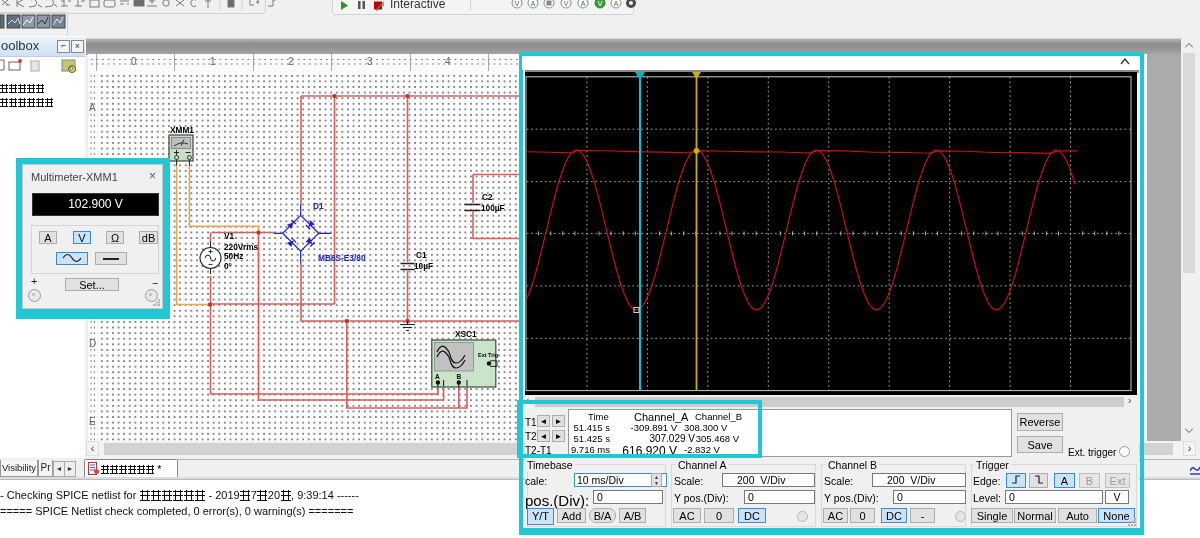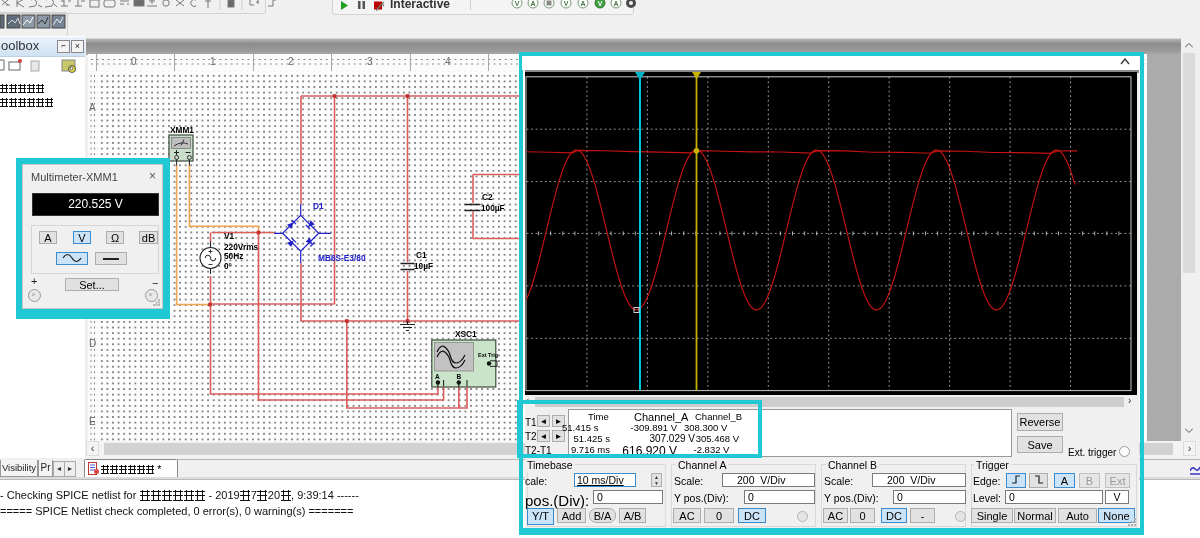--- a/index.html
+++ b/index.html
@@ -15,21 +15,21 @@
  background-image:linear-gradient(#111,#111),linear-gradient(#111,#111),linear-gradient(#111,#111),linear-gradient(#111,#111),linear-gradient(#111,#111);
  background-position:0 1px,0 4px,0 8px,2px 0,6px 0;
  background-size:8.2px 1px,8.2px 1px,8.2px 1px,1px 9px,1px 9px;
  background-repeat:no-repeat;}
 .cjk2{width:10px;height:10.5px;margin:0 0.5px;vertical-align:-1.5px;
  background-position:0 1px,0 4.5px,0 9.5px,2.5px 0,7.5px 0;
  background-size:10px 1px,10px 1px,10px 1px,1px 10.5px,1px 10.5px;}
 </style></head>
 <body>
 
-<div id="toolbars" class="abs" style="left:0;top:0;width:952px;height:36px;background:#f0f0f0;font-weight:bold;">
+<div id="toolbars" class="abs" style="left:0;top:0;width:952px;height:36px;background:#f0f0f0;">
 
  <div class="abs" style="left:-6px;top:-8px;width:270px;height:20px;border:1px solid #d2d2d2;border-radius:3px;"></div>
  <div class="abs" style="left:332px;top:-8px;width:300px;height:21px;border:1px solid #d2d2d2;border-radius:3px;background:#f4f4f4;"></div>
 
  <svg class="abs" style="left:0;top:0;" width="330" height="12" viewBox="0 0 330 12">
   <g fill="none" stroke="#787878" stroke-width="1">
    <path d="M2,0 l6,5 M8,0 l-6,5 M6,5 l4,0"></path>
    <path d="M17,0 l0,7 M17,3 l7,-4 M17,3 l7,4"></path>
    <path d="M31,0 c4,-2 8,2 4,6 l-6,1 M38,5 l4,2"></path>
    <path d="M46,0 c5,-3 10,1 6,6 l-7,1 M54,4 l3,3"></path>
@@ -297,21 +297,21 @@
   <div class="abs" style="left:0;top:9px;font-size:11px;color:#111;">- Checking SPICE netlist for <span class="cjk cjk2"></span><span class="cjk cjk2"></span><span class="cjk cjk2"></span><span class="cjk cjk2"></span><span class="cjk cjk2"></span><span class="cjk cjk2"></span> - 2019<span class="cjk cjk2"></span>7<span class="cjk cjk2"></span>20<span class="cjk cjk2"></span>, 9:39:14 ------</div>
   <div class="abs" style="left:0;top:25px;font-size:11px;color:#111;">===== SPICE Netlist check completed, 0 error(s), 0 warning(s) =======</div>
  </div>
 </div>
 
 <div id="mmframe" class="abs" style="left:16px;top:158px;width:154px;height:161px;border:6px solid #1fc8d2;border-bottom-width:10px;border-right-width:7px;box-sizing:border-box;"></div>
 <div id="mm" class="abs" style="left:22px;top:164px;width:139px;height:143px;background:#f0f0f0;border:1px solid #c8c8c8;">
  <div class="abs" style="left:8px;top:6px;font-size:11px;color:#444;">Multimeter-XMM1</div>
  <div class="abs" style="left:126px;top:4px;font-size:12px;color:#555;">×</div>
  <div class="abs" style="left:9px;top:28px;width:125px;height:21px;background:#000;border:1px solid #333;">
-  <div class="abs" style="left:0;top:3px;width:125px;text-align:center;font-size:12px;color:#fff;">220.525 V</div>
+  <div class="abs" style="left:0;top:3px;width:125px;text-align:center;font-size:12px;color:#fff;">102.900 V</div>
  </div>
  <div class="abs" style="left:8px;top:60px;width:126px;height:47px;border:1px solid #d5d5d5;"></div>
  <div class="btn" style="left:16px;top:66px;width:18px;height:13px;line-height:12px;">A</div>
  <div class="btn sel" style="left:50px;top:66px;width:18px;height:13px;line-height:12px;">V</div>
  <div class="btn" style="left:83px;top:66px;width:18px;height:13px;line-height:12px;">Ω</div>
  <div class="btn" style="left:116px;top:66px;width:19px;height:13px;line-height:12px;">dB</div>
  <div class="btn sel" style="left:33px;top:87px;width:32px;height:13px;"><svg width="20" height="10" viewBox="0 0 20 10">
         <path d="M1,5 q4.5,-7 9,0 q4.5,7 9,0" stroke="#222" fill="none" stroke-width="1.2"></path>
       </svg></div>
  <div class="btn" style="left:72px;top:87px;width:32px;height:13px;">
@@ -383,45 +383,45 @@
  <div class="lab" style="left:0px;top:361px;font-size:10px;">T1</div>
  <div class="lab" style="left:0px;top:375px;font-size:10px;">T2</div>
  <div class="lab" style="left:0px;top:389px;font-size:10px;">T2-T1</div>
  <div class="btn" style="left:12px;top:359px;width:13px;height:12px;font-size:8px;line-height:11px;">◄</div>
  <div class="btn" style="left:27px;top:359px;width:13px;height:12px;font-size:8px;line-height:11px;">►</div>
  <div class="btn" style="left:12px;top:374px;width:13px;height:12px;font-size:8px;line-height:11px;">◄</div>
  <div class="btn" style="left:27px;top:374px;width:13px;height:12px;font-size:8px;line-height:11px;">►</div>
  <div class="lab" style="left:63px;top:355px;font-size:9.5px;">Time</div>
  <div class="lab" style="left:109px;top:355px;font-size:11px;">Channel_A</div>
  <div class="lab" style="left:170px;top:355px;font-size:9.5px;">Channel_B</div>
- <div class="lab" style="left:37px;top:366px;width:48px;text-align:left;font-size:9.5px;">51.415 s</div>
+ <div class="lab" style="left:37px;top:366px;width:48px;text-align:right;font-size:9.5px;">51.415 s</div>
  <div class="lab" style="left:97px;top:366px;width:55px;text-align:right;font-size:9.5px;">-309.891 V</div>
  <div class="lab" style="left:159px;top:366px;width:55px;text-align:left;font-size:9.5px;">308.300 V</div>
  <div class="lab" style="left:37px;top:377px;width:48px;text-align:right;font-size:9.5px;">51.425 s</div>
  <div class="lab" style="left:115px;top:377px;width:55px;text-align:right;font-size:10px;">307.029 V</div>
  <div class="lab" style="left:159px;top:377px;width:55px;text-align:right;font-size:9.5px;">305.468 V</div>
  <div class="lab" style="left:37px;top:388px;width:48px;text-align:right;font-size:9.5px;">9.716 ms</div>
  <div class="lab" style="left:97px;top:388px;width:55px;text-align:right;font-size:12px;">616.920 V</div>
- <div class="lab" style="left:159px;top:388px;width:55px;text-align:center;font-size:9.5px;">-2.832 V</div>
+ <div class="lab" style="left:159px;top:388px;width:55px;text-align:left;font-size:9.5px;">-2.832 V</div>
  <div class="btn" style="left:492px;top:357px;width:46px;height:18px;line-height:17px;">Reverse</div>
  <div class="btn" style="left:492px;top:380px;width:46px;height:17px;line-height:16px;">Save</div>
  <div class="lab" style="left:543px;top:391px;font-size:10px;">Ext. trigger</div>
  <div class="abs" style="left:594px;top:390px;width:9px;height:9px;border-radius:50%;background:#fdfdfd;border:1px solid #999;"></div>
 
  <div class="abs" style="left:2px;top:408px;width:137px;height:61px;border:1px solid #d9d9d9;"></div>
  <div class="abs" style="left:146px;top:408px;width:143px;height:61px;border:1px solid #d9d9d9;"></div>
  <div class="abs" style="left:296px;top:408px;width:143px;height:61px;border:1px solid #d9d9d9;"></div>
  <div class="abs" style="left:446px;top:408px;width:164px;height:61px;border:1px solid #d9d9d9;"></div>
  <div class="lab" style="left:0px;top:403px;font-size:10.5px;background:#f0f0f0;padding:0 2px;">Timebase</div>
  <div class="lab" style="left:151px;top:403px;font-size:10.5px;background:#f0f0f0;padding:0 2px;">Channel A</div>
  <div class="lab" style="left:301px;top:403px;font-size:10.5px;background:#f0f0f0;padding:0 2px;">Channel B</div>
  <div class="lab" style="left:449px;top:403px;font-size:10.5px;background:#f0f0f0;padding:0 2px;">Trigger</div>
 
  <div class="lab" style="left:0px;top:419px;font-size:10.5px;">cale:</div>
- <div class="inp" style="left:49px;top:417px;width:62px;height:14px;border-color:#3b8bd0;text-decoration:underline;"><span style="margin-left:2px;font-size:10.5px;">10 ms/Div</span></div>
+ <div class="inp" style="left:49px;top:417px;width:93px;height:14px;border-color:#3b8bd0;"><span style="margin-left:2px;font-size:10.5px;">10 ms/Div</span></div>
  <div class="abs" style="left:126px;top:417px;width:11px;height:14px;background:#e1e1e1;border:1px solid #adadad;box-sizing:border-box;font-size:5px;line-height:6px;text-align:center;color:#333;">▲<br>▼</div>
  <div class="lab" style="left:0px;top:436px;font-size:15px;">pos.(Div):</div>
  <div class="inp" style="left:68px;top:434px;width:70px;height:14px;"><span style="margin-left:3px;font-size:10.5px;">0</span></div>
  <div class="btn sel" style="left:2px;top:452px;width:27px;height:17px;line-height:14px;">Y/T</div>
  <div class="btn" style="left:32px;top:452px;width:29px;height:15px;line-height:14px;">Add</div>
  <div class="btn" style="left:64px;top:452px;width:27px;height:15px;line-height:14px;border-radius:7px;">B/A</div>
  <div class="btn" style="left:94px;top:452px;width:27px;height:15px;line-height:14px;">A/B</div>
 
  <div class="lab" style="left:149px;top:419px;font-size:10.5px;">Scale:</div>
  <div class="inp" style="left:197px;top:417px;width:93px;height:14px;"><span style="margin-left:14px;font-size:10.5px;">200&nbsp; V/Div</span></div>

